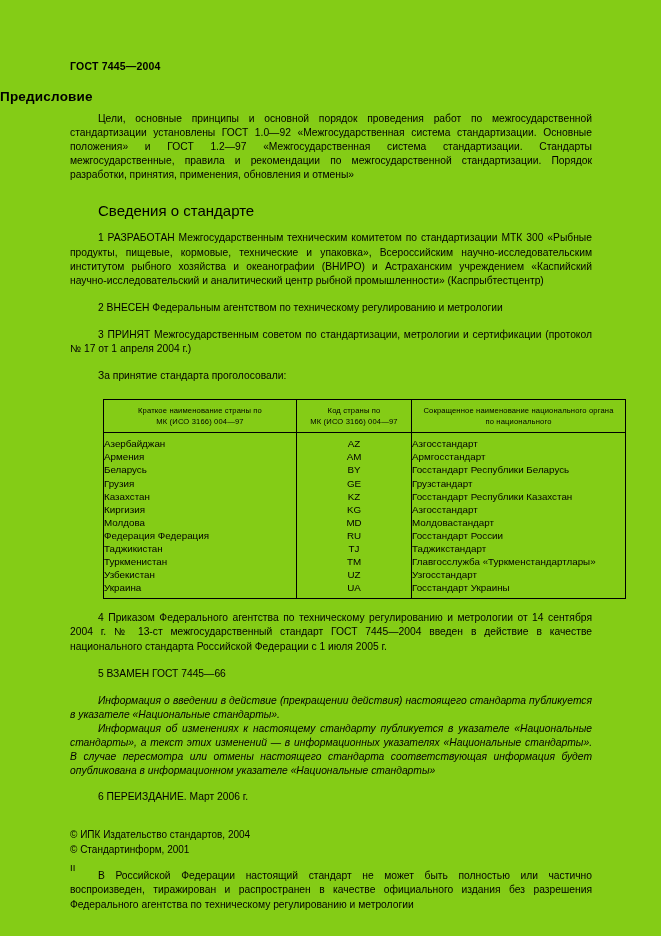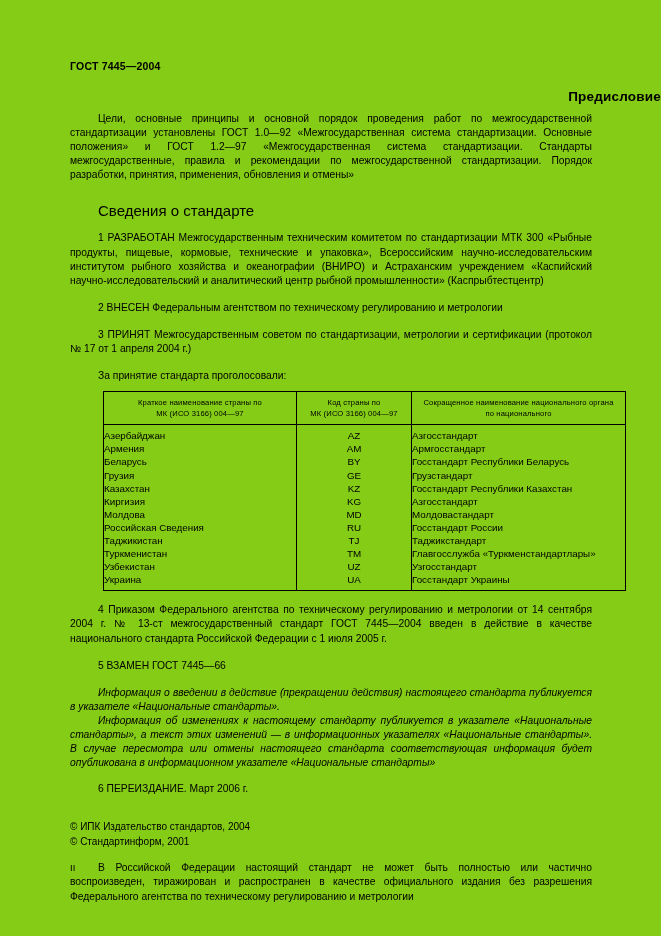--- a/index.html
+++ b/index.html
@@ -32,21 +32,21 @@
     font-size: 10.5px;
     font-weight: bold;
     letter-spacing: 0.2px;
   }
 
   .doc-title {
     position: absolute;
     left: 0;
     right: 0;
     top: 89px;
-    text-align: right;
+    text-align: left;
     font-size: 13.5px;
     font-weight: bold;
     letter-spacing: 0.2px;
   }
 
   
   .content {
     position: absolute;
     left: 70px;
     top: 112px;
@@ -70,21 +70,21 @@
     font-weight: normal;
     text-indent: 28px;
   }
 
   .italic {
     font-style: italic;
   }
 
   
   .vote-table-wrap {
-    margin-top: 8px;
+    margin-top: 16px;
     padding-left: 33px;
   }
   table.vote-table {
     border-collapse: collapse;
     width: 522px;
     table-layout: fixed;
   }
   table.vote-table th,
   table.vote-table td {
     border-left: 1px solid #000;
@@ -211,21 +211,21 @@
             <td class="c-name">Киргизия</td>
             <td class="c-code">KG</td>
             <td class="c-body">Азгосстандарт</td>
           </tr>
           <tr>
             <td class="c-name">Молдова</td>
             <td class="c-code">MD</td>
             <td class="c-body">Молдовастандарт</td>
           </tr>
           <tr>
-            <td class="c-name">Российская Сведения</td>
+            <td class="c-name">Федерация Федерация</td>
             <td class="c-code">RU</td>
             <td class="c-body">Госстандарт России</td>
           </tr>
           <tr>
             <td class="c-name">Таджикистан</td>
             <td class="c-code">TJ</td>
             <td class="c-body">Таджикстандарт</td>
           </tr>
           <tr>
             <td class="c-name">Туркменистан</td>

